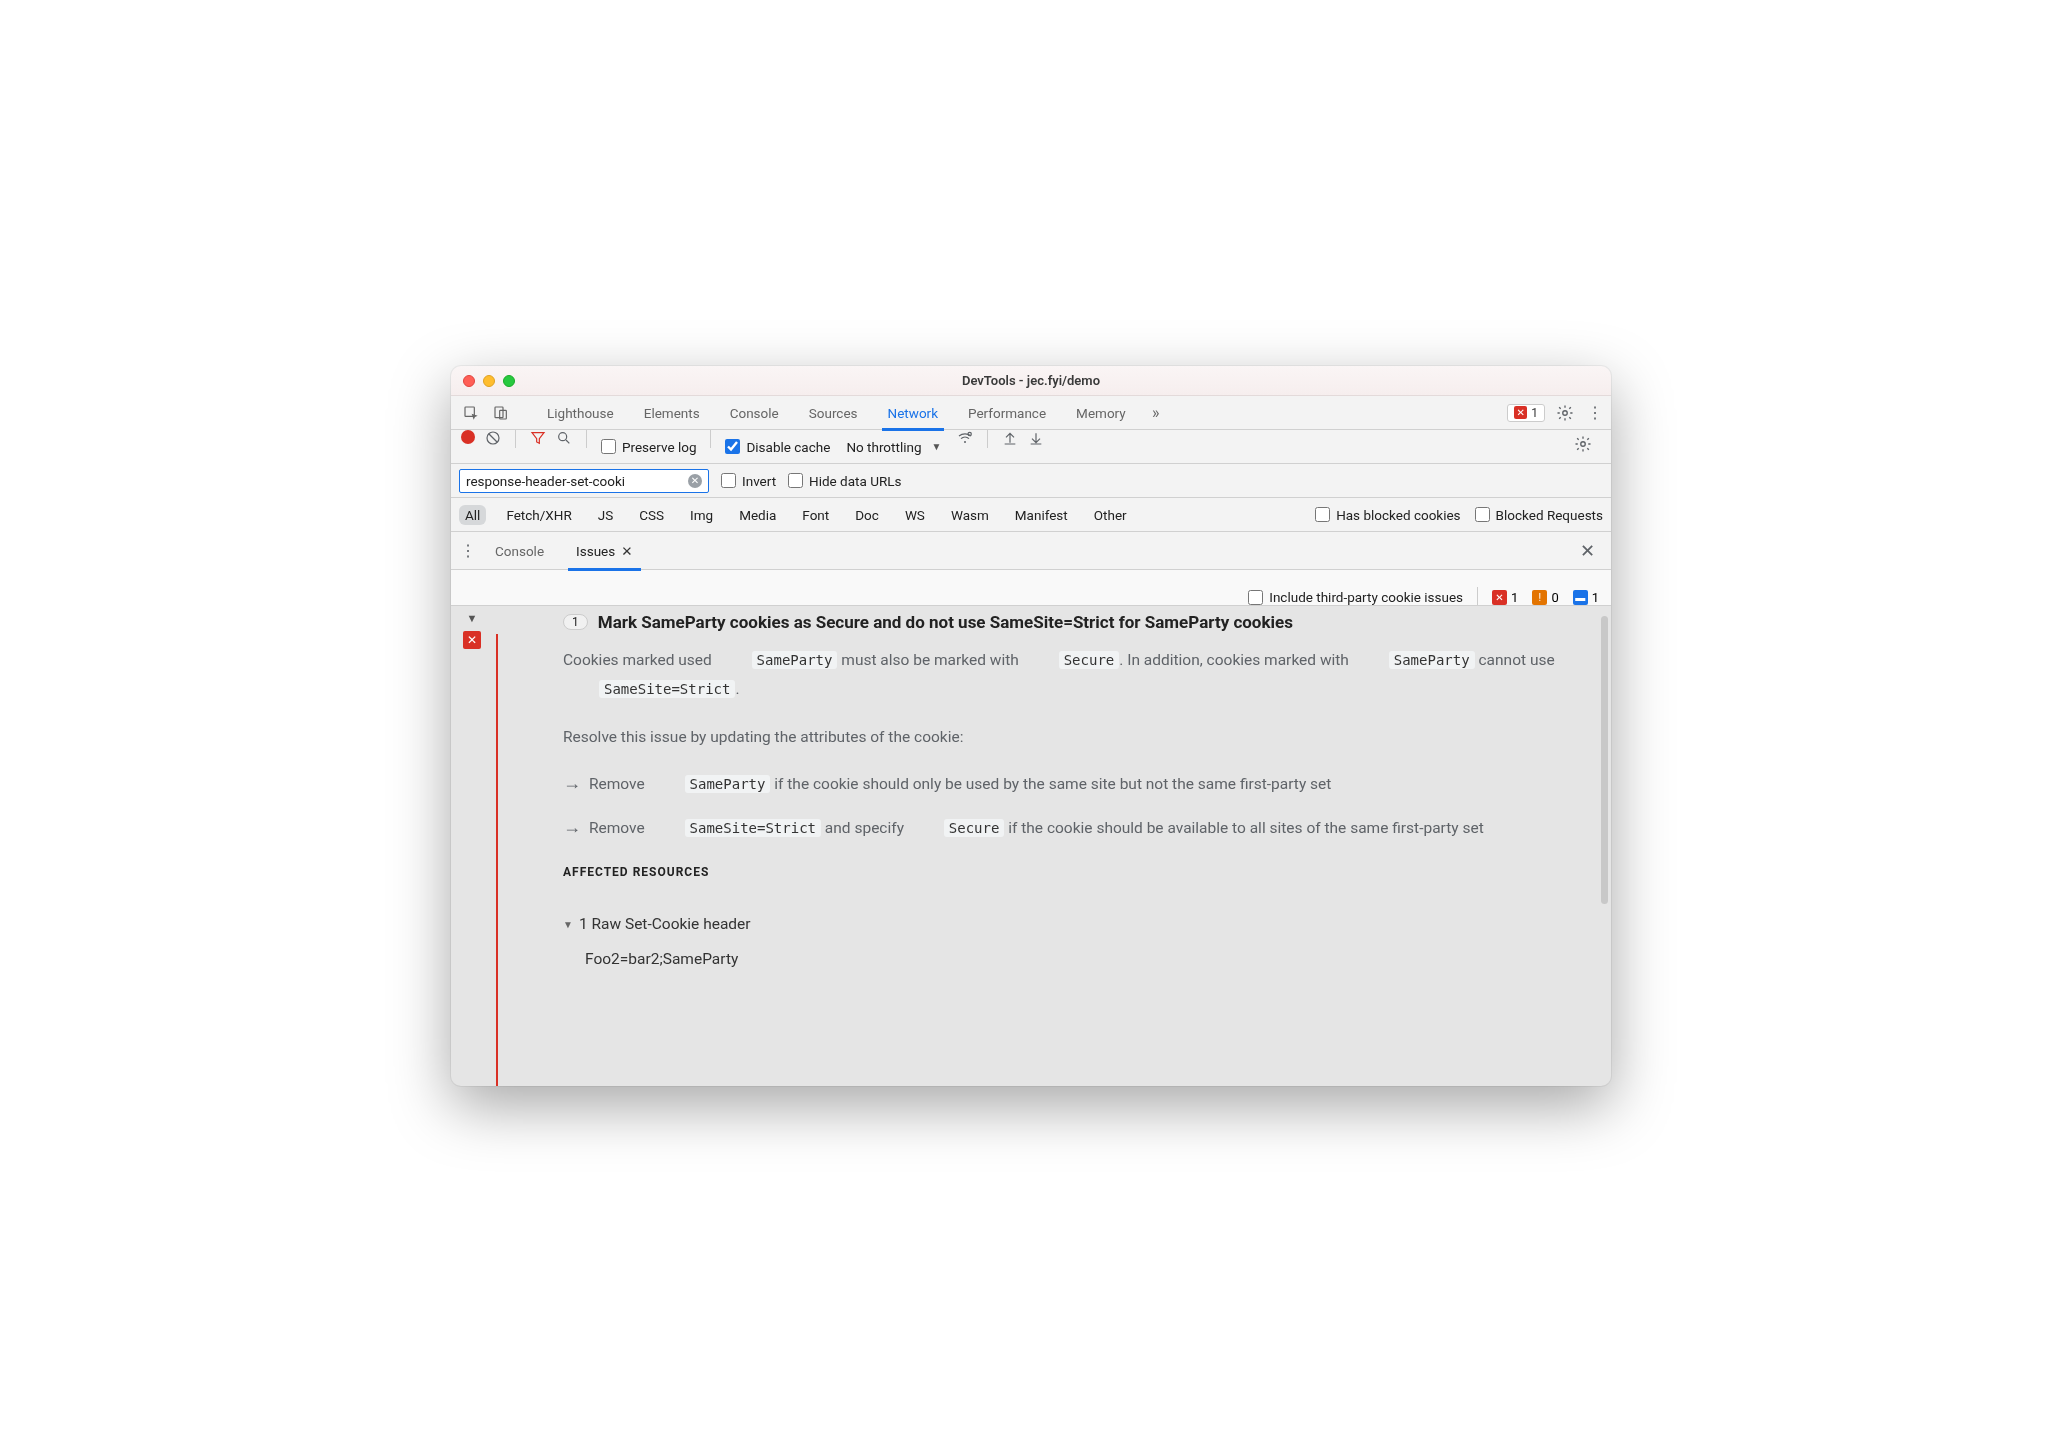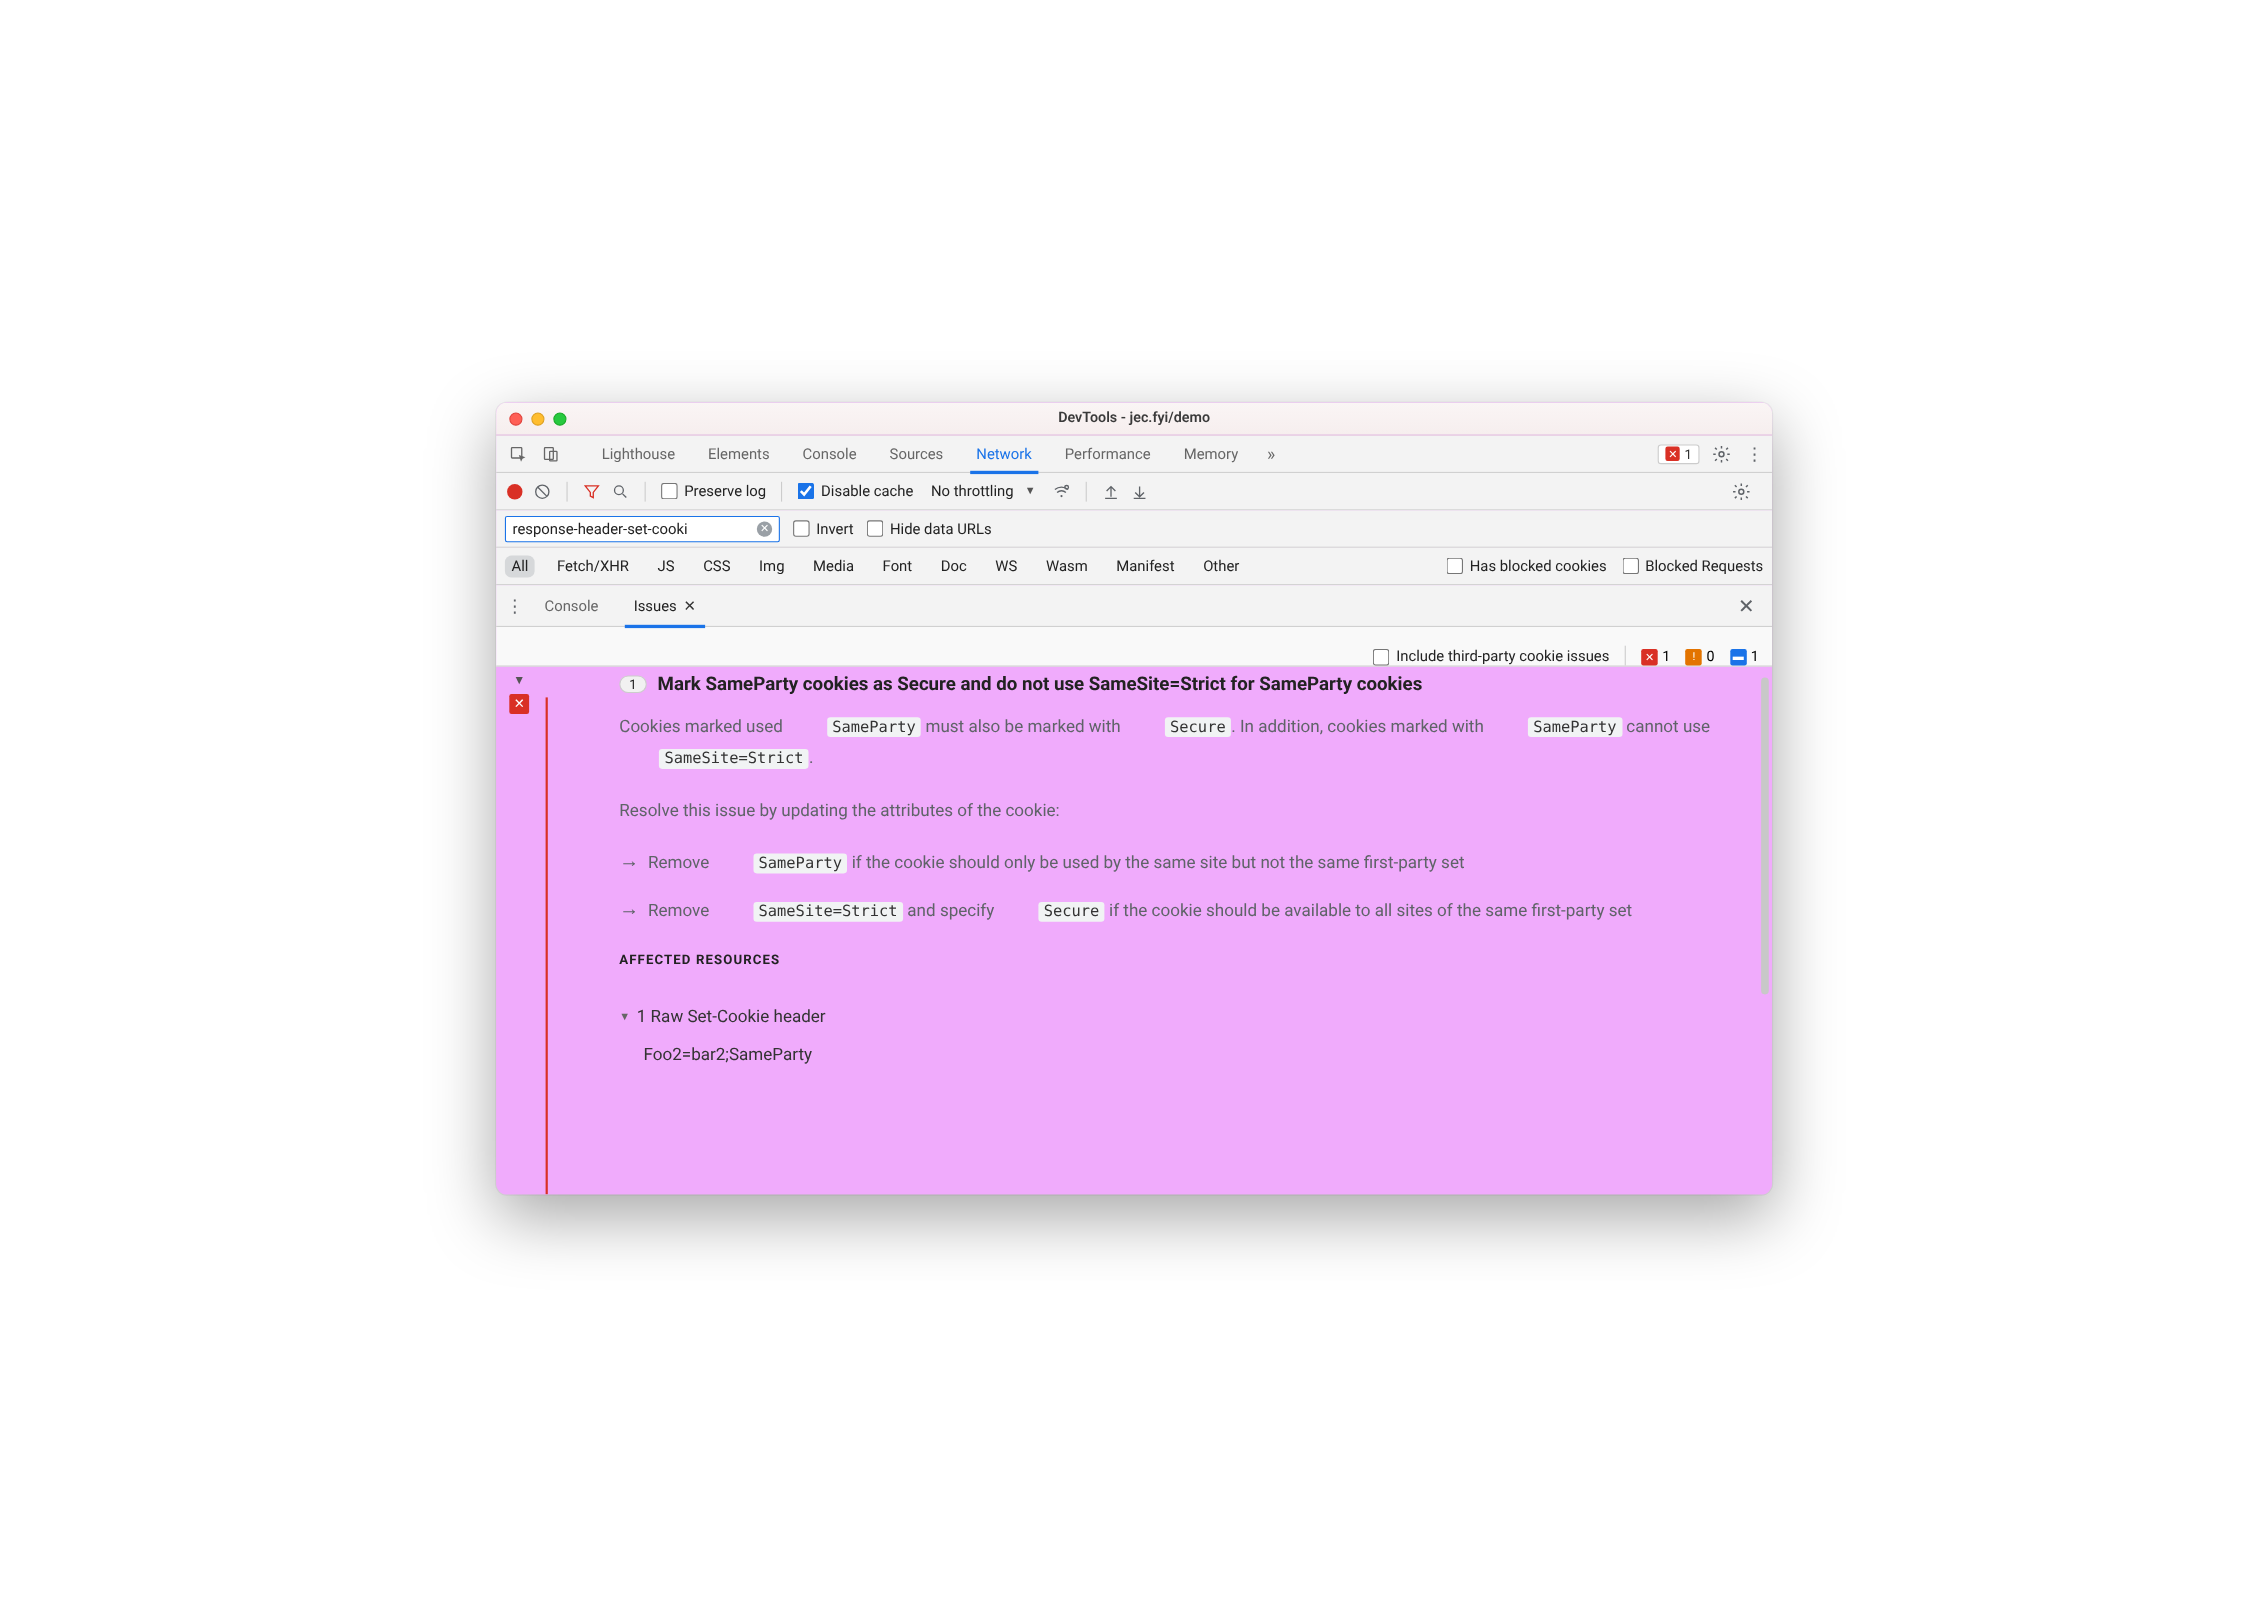--- a/index.html
+++ b/index.html
@@ -7,21 +7,21 @@
   font-family: -apple-system, BlinkMacSystemFont, "Segoe UI", Roboto, sans-serif;
   background: #fff;
   display: flex;
   justify-content: center;
   align-items: center;
   min-height: 100vh;
   padding: 40px;
 }
 .window {
   width: 1160px;
-  background: #f0abfc;
+  background: #e5e5e5;
   border-radius: 10px;
   box-shadow: 0 20px 60px rgba(0,0,0,0.35), 0 0 0 1px rgba(0,0,0,0.05);
   overflow: hidden;
 }
 .titlebar {
   background: linear-gradient(#faf5f5, #f6eeee);
   height: 30px;
   display: flex;
   align-items: center;
   position: relative;
@@ -63,21 +63,21 @@
 .err-badge {
   display: inline-flex; align-items:center; gap:4px;
   border:1px solid #ccc; border-radius:3px; padding:1px 6px;
   font-size:12px; color:#333; background:#fff;
 }
 .err-badge .sq { width:13px; height:13px; background:#d93025; border-radius:2px; color:#fff; font-size:10px; display:flex; align-items:center; justify-content:center; }
 .gear-ic { width:28px; height:28px; display:flex;align-items:center;justify-content:center;color:#5f6368; margin:0 4px; cursor:pointer;}
 .kebab { width:20px; display:flex;align-items:center;justify-content:center;color:#5f6368; cursor:pointer;}
 
 .toolbar2 {
-  height: 34px; display:flex; align-items:center; padding: 0 10px; gap: 10px;
+  height: 34px; display:flex; padding: 0 10px; gap: 10px;
   border-bottom: 1px solid #d0d0d0; background:#f3f3f3;
 }
 .rec-dot { width:14px; height:14px; border-radius:50%; background:#d93025; }
 .tb2-ic { width:16px; height:16px; color:#5f6368; display:flex;align-items:center;justify-content:center; }
 .divider { width:1px; height:18px; background:#ccc; margin:0 4px; }
 .funnel { color:#d93025 !important; }
 .cbx { display:inline-flex; align-items:center; gap:6px; font-size:13.5px; color:#222; }
 .cbx input { width:15px; height:15px; accent-color:#1a73e8; }
 .select { display:inline-flex; align-items:center; gap:10px; font-size:13.5px; color:#222; padding:0 6px; }
 .select .tri { font-size:10px; color:#555; }

